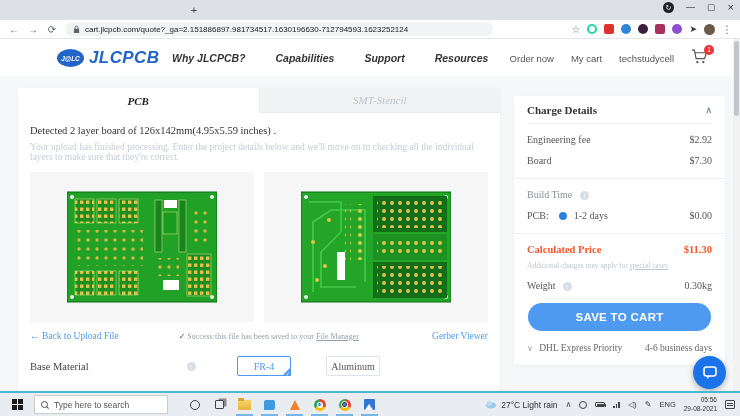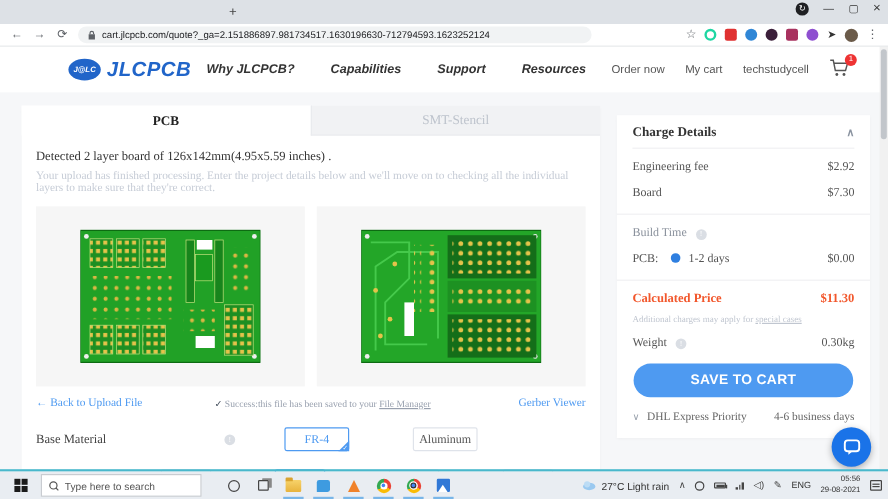--- a/index.html
+++ b/index.html
@@ -43,39 +43,39 @@
   .account { position:absolute; right:24px; top:0; height:38px; display:flex; gap:17px; align-items:center; font-size:9.5px; color:#555; }
   .cart-wrap { position:relative; width:18px; height:18px; }
   .cart-badge { position:absolute; top:-4px; right:-5px; min-width:10px; height:10px; background:#e33; color:#fff; border-radius:5px; font-size:6.5px; text-align:center; line-height:10px; padding:0 2px; }
 
   
   .page { position:absolute; top:77px; left:0; right:0; height:314px; background:#f6f7f9; }
   .scrollbar { position:absolute; top:39px; right:0; width:7px; height:352px; background:#f1f1f1; }
   .scroll-thumb { position:absolute; top:2px; left:1px; width:5px; height:75px; background:#c2c6cb; border-radius:3px; }
 
   .quote-card { position:absolute; left:18px; top:11px; width:482px; height:310px; background:#fff; box-shadow:0 1px 3px rgba(0,0,0,.05); }
-  .qtabs { display:flex; height:25px; }
+  .qtabs { display:flex; height:25px;font-style:italic; }
   .qtab { flex:1; display:flex; align-items:center; justify-content:center; font-family:"Liberation Serif", serif; font-size:11px; }
   .qtab.active { background:#fff; color:#222; font-weight:bold; }
   .qtab.inactive { background:#f1f2f4; color:#bdc3cc; border-left:1px solid #e9ebee; border-bottom:1px solid #e9ebee; }
   .card-body { padding:8px 12px 0 12px; }
   .detected { font-family:"Liberation Serif", serif; font-size:10.5px; color:#333; margin:4px 0 6px; }
   .desc { font-family:"Liberation Serif", serif; font-size:9.5px; color:#c6ccd6; margin-bottom:10px; }
   .img-row { display:flex; gap:10px; }
   .img-box { width:224px; height:150px; background:#f6f6f6; display:flex; align-items:center; justify-content:center; }
   .links-row { display:flex; align-items:center; margin-top:9px; font-family:"Liberation Serif", serif; }
   .back-link { color:#4e9af1; font-size:9.5px; cursor:pointer; }
   .success-msg { font-size:8px; color:#98a0ae; margin-left:60px; }
   .success-msg .chk { color:#45505e; }
   .fm-link { text-decoration:underline; cursor:pointer; }
   .gerber-link { margin-left:auto; color:#4e9af1; font-size:9.5px; cursor:pointer; }
   .field-row { display:flex; align-items:center; margin-top:15px; font-family:"Liberation Serif", serif; font-size:10.5px; color:#444;gap:25px; }
   .field-label { width:132px; }
   .info-dot { width:9px; height:9px; border-radius:50%; background:#dadee4; color:#fff; font-size:6.5px; text-align:center; line-height:9px; margin-right:16px; flex:0 0 auto; }
-  .opt { min-width:54px; height:20px; border:1px solid #dfe3ea; border-radius:2px; background:#fff; display:flex; align-items:center; justify-content:center; margin-right:28px; font-size:10px; color:#555; position:relative; cursor:pointer; }
+  .opt { min-width:54px; height:20px; border:1px solid #dfe3ea; border-radius:2px; background:#fff; display:flex; align-items:center; justify-content:center; margin-right:10px; font-size:10px; color:#555; position:relative; cursor:pointer; }
   .opt.small { min-width:42px; }
   .opt.selected { border-color:#4e9af1; color:#4e9af1; }
   .corner { position:absolute; right:-1px; bottom:-1px; width:0; height:0; border-left:9px solid transparent; border-bottom:9px solid #4e9af1; }
   .corner-check { position:absolute; right:0; bottom:-2px; color:#fff; font-size:5.5px; }
 
   
   .charge-panel { position:absolute; left:514px; top:19px; width:211px; background:#fff; box-shadow:0 1px 3px rgba(0,0,0,.05); padding:0 13px 8px; font-family:"Liberation Serif", serif; }
   .cp-header { display:flex; justify-content:space-between; align-items:center; height:28px; border-bottom:1px solid #f0f1f3; font-weight:bold; font-size:11px; color:#333; }
   .cp-chev { color:#8a93a0; font-size:9px; cursor:pointer; }
   .cp-row { display:flex; justify-content:space-between; align-items:center; font-size:10px; color:#555; margin:10px 0; }

